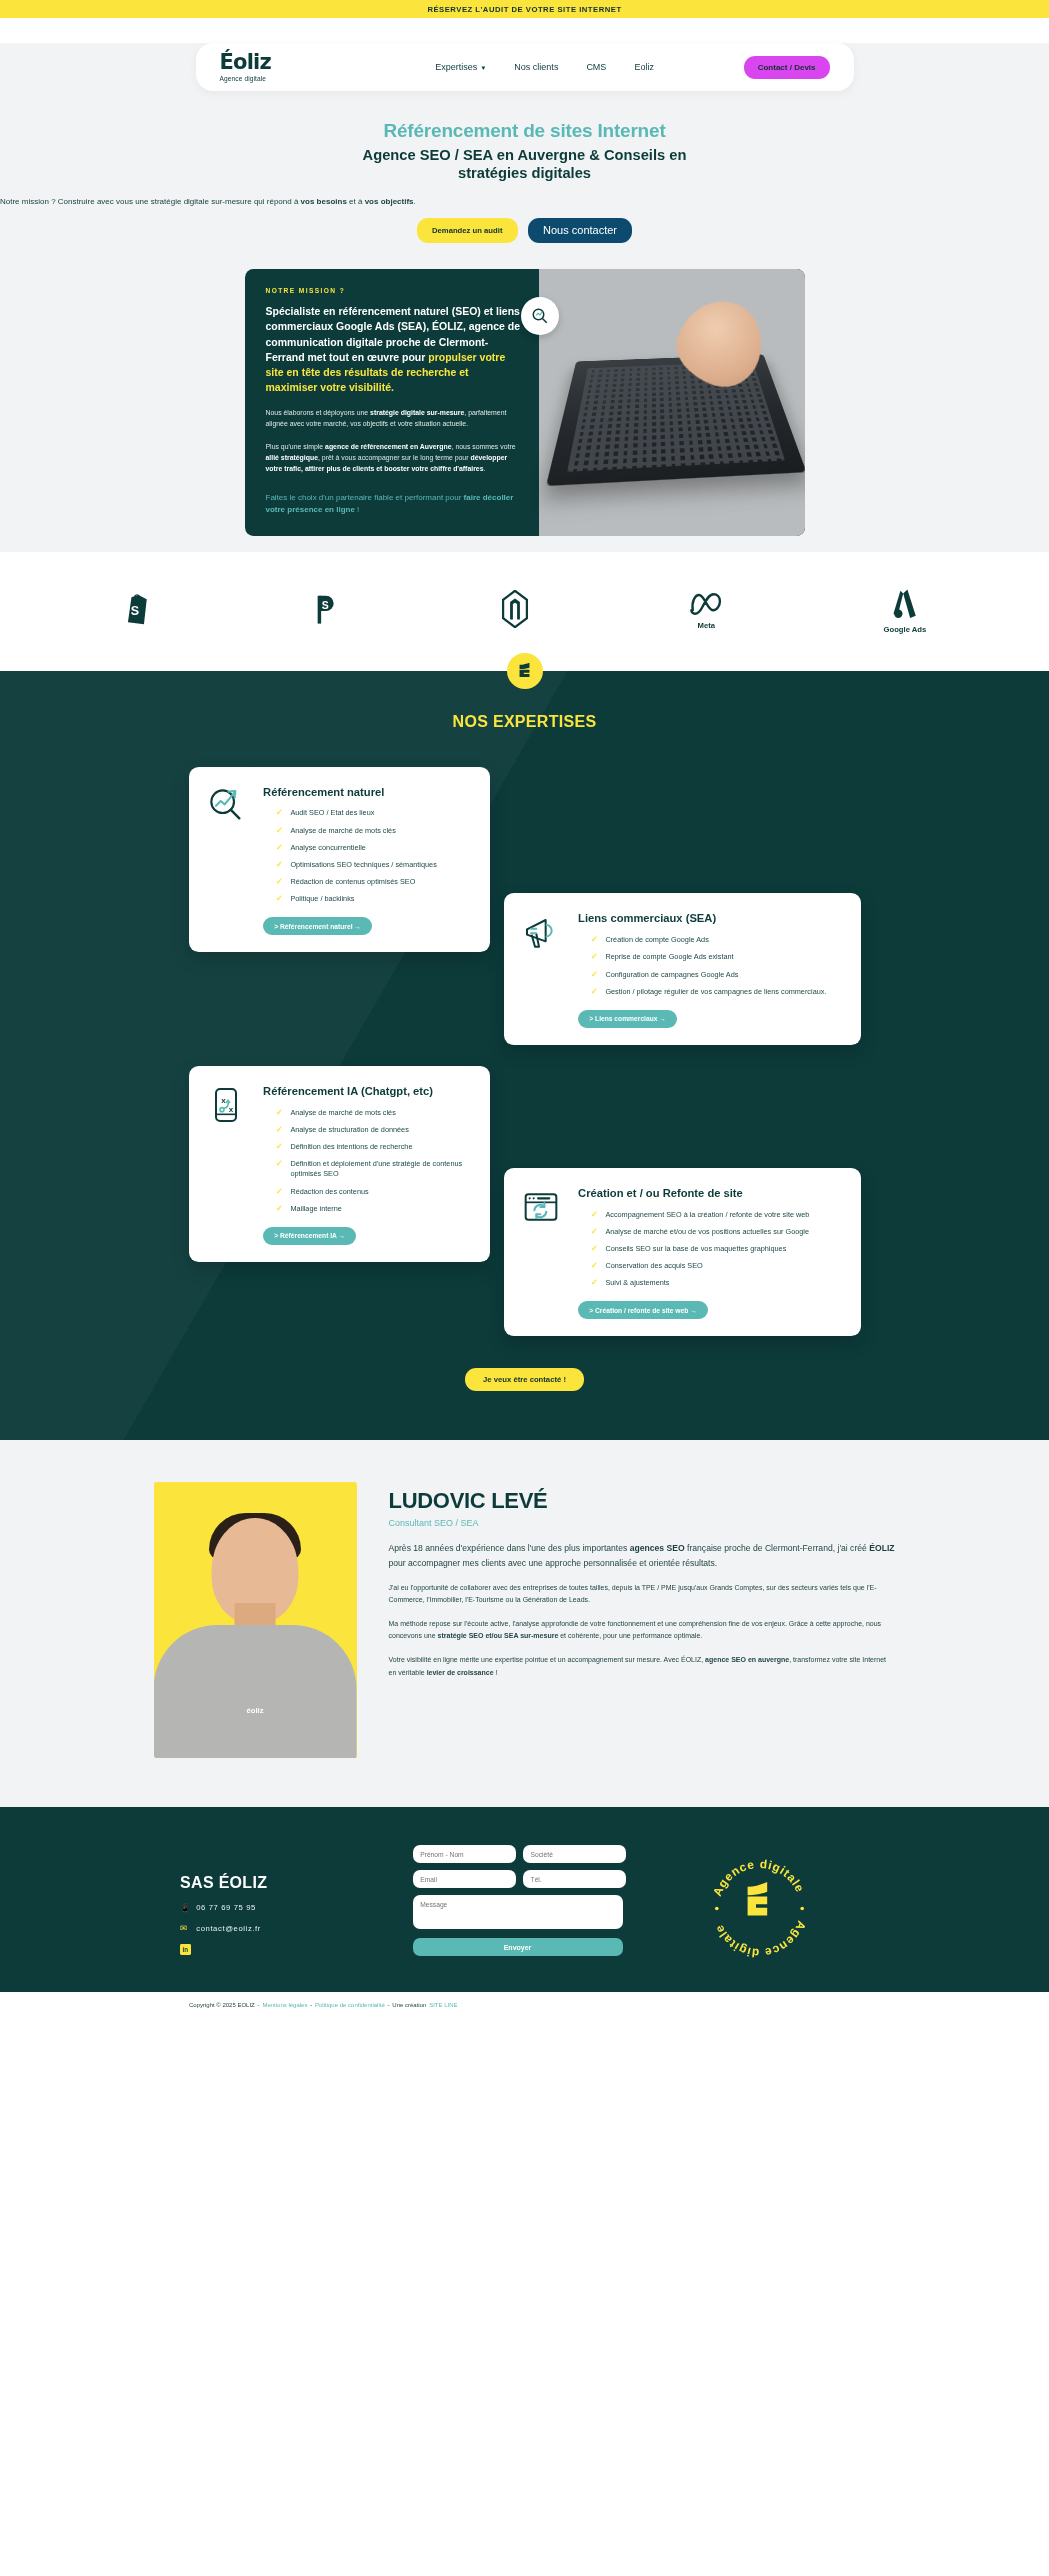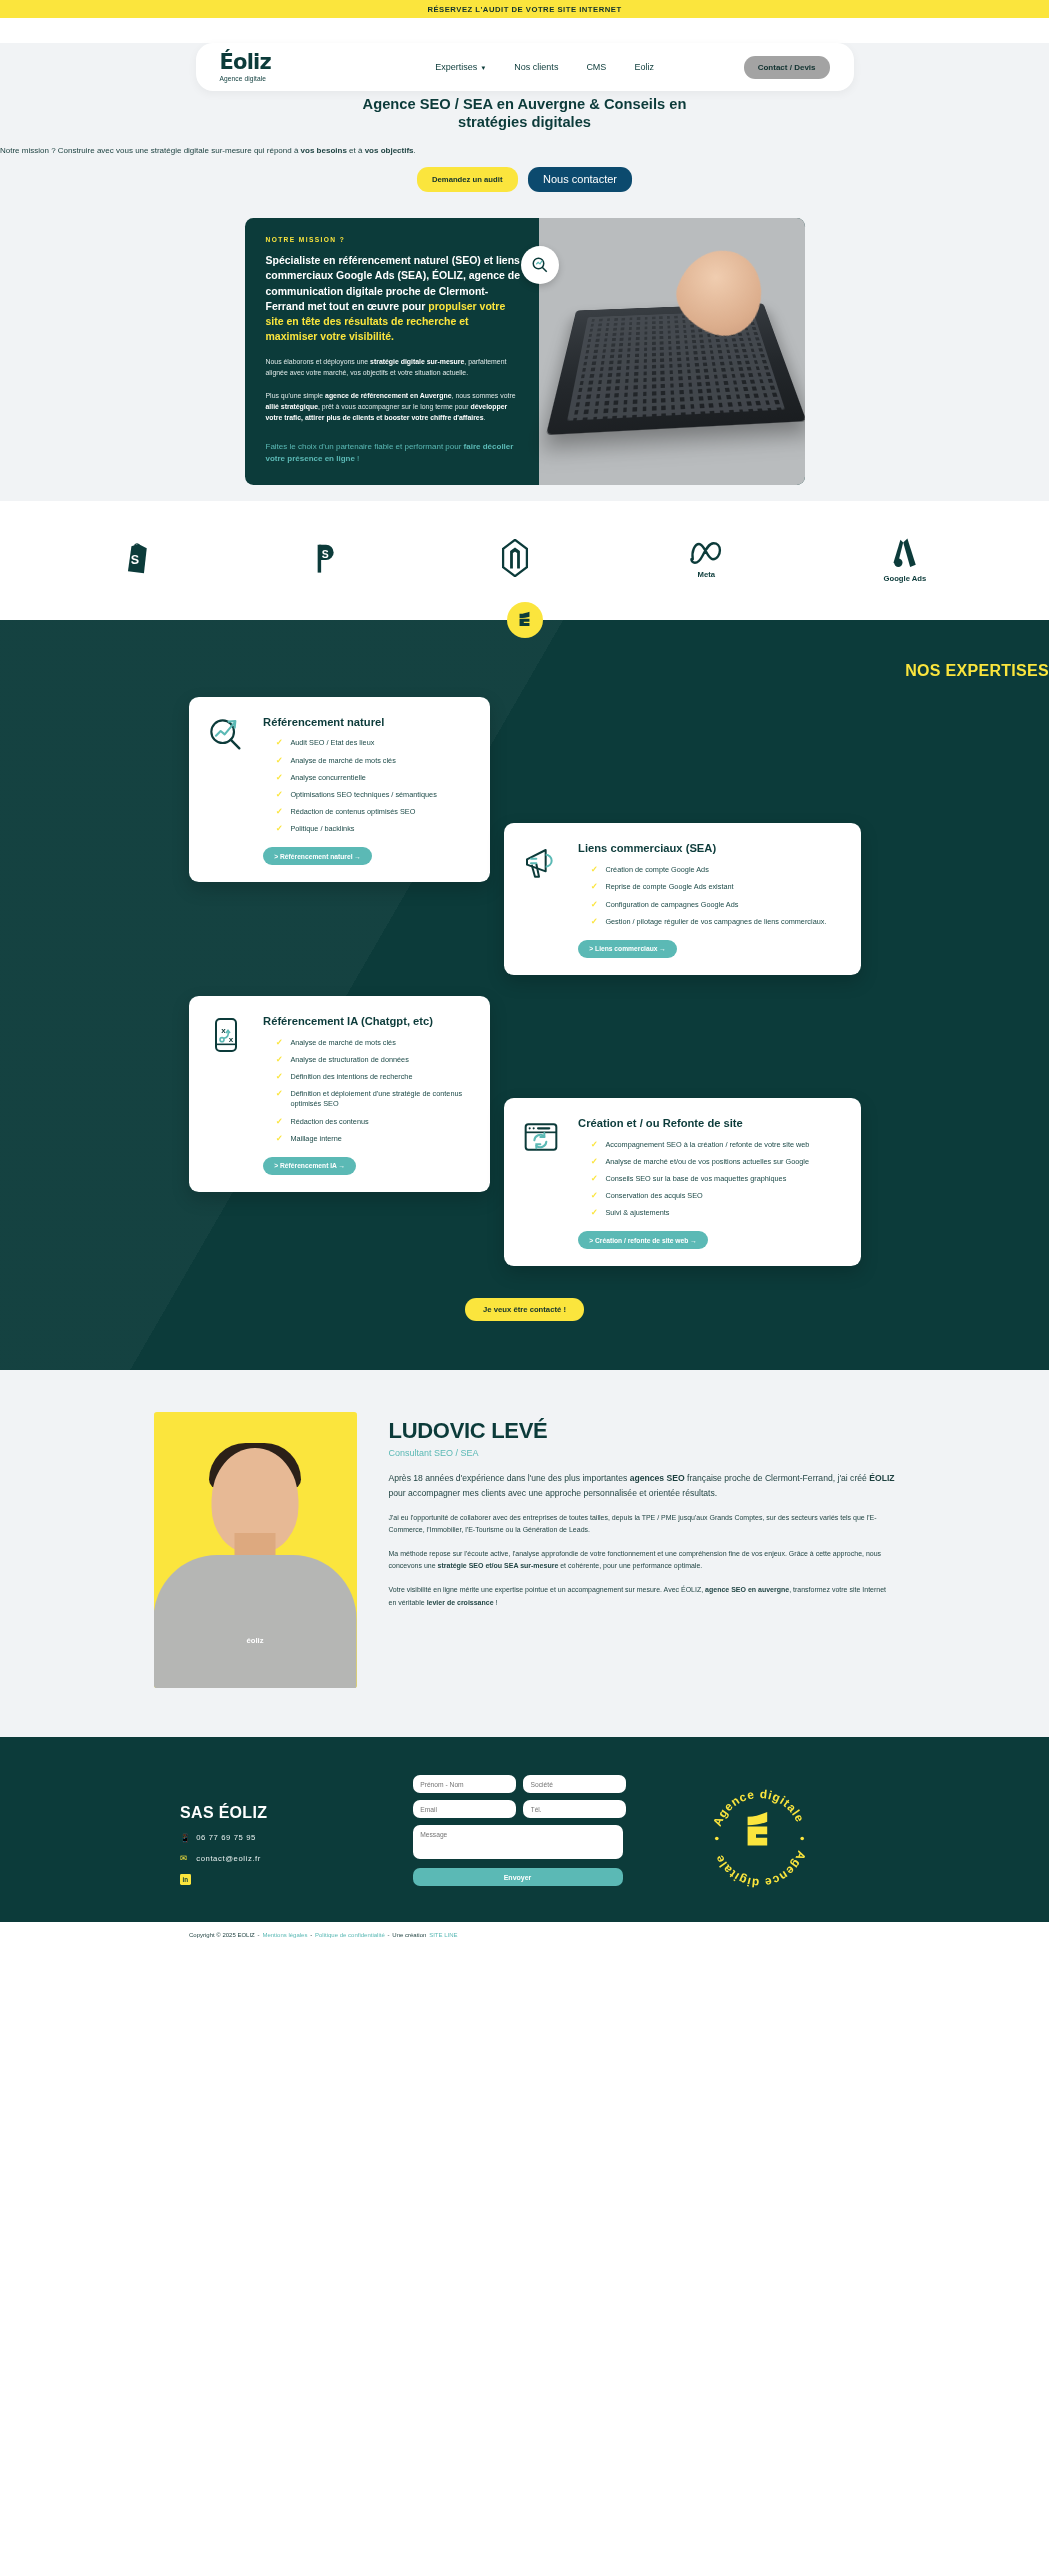--- a/index.html
+++ b/index.html
@@ -42,21 +42,21 @@
     color: #0c3b3a; line-height: 1; font-family: "DejaVu Sans", sans-serif;
   }
   .brand-sub { font-size: 6.6px; color: #0c3b3a; margin-top: 1.4px; letter-spacing: 0.1px;}
   .nav-links { display: flex; gap: 28px; align-items: center; flex: 1; justify-content: center; }
   .nav-link {
     font-size: 9px; color: #0c3b3a; cursor: pointer; white-space: nowrap;
     display: flex; align-items: center; gap: 2.8px;
   }
   .caret { font-size: 6.3px; }
   .nav-cta {
-    background: #a3a3a3; color: #10312f; font-size: 8px; font-weight: 700;
+    background: #d946ef; color: #10312f; font-size: 8px; font-weight: 700;
     border: none; border-radius: 11.2px; padding: 7px 14px; cursor: pointer;
   }
 
   .hero-title {
     text-align: center; margin-top: 29px;
     font-size: 19px; font-weight: 800; color: #5bb9b5; letter-spacing: -0.2px;
   }
   .hero-subtitle {
     text-align: center; margin-top: 3.5px;
     font-size: 14.7px; font-weight: 800; color: #0c3b3a; line-height: 1.28;
@@ -139,22 +139,22 @@
     background:#0c3b3a; position:relative; padding: 42px 0 49px;
     background-image: linear-gradient(120deg, rgba(255,255,255,.035) 0 38%, transparent 38%);
   }
   .badge-e {
     position:absolute; top:-18px; left:50%; transform:translateX(-50%);
     width:36px; height:36px; border-radius:50%; background:#fbe53d;
     display:flex; align-items:center; justify-content:center;
   }
   .badge-e svg { width:17px; height:17px; }
   .exp-title {
-    text-align:right; color:#fbe53d; font-size:16px; font-weight:800;
-    letter-spacing:0.3px; margin-bottom:17px;
+    text-align:center; color:#fbe53d; font-size:16px; font-weight:800;
+    letter-spacing:0.3px; margin-bottom:36px;
   }
   .cards { width:798px; margin:0 auto; position:relative; }
   .card {
     background:#fff; border-radius:9.8px; padding:18px 19.6px 17px;
     box-shadow:0 7px 18px rgba(0,0,0,.18);
     display:flex; gap:14px;
   }
   .card-icon { width:41px; flex:0 0 41px; padding-top:2.8px; }
   .card-icon svg { width:36px; height:36px; }
   .card-body { flex:1; }
@@ -274,20 +274,21 @@
         <div class="nav-link">
           <span>CMS</span>
         </div>
         <div class="nav-link">
           <span>Eoliz</span>
         </div>
       </div>
       <button class="nav-cta">Contact / Devis</button>
     </div>
 
+    <h1 class="hero-title">Référencement de sites Internet</h1>
     <h2 class="hero-subtitle">Agence SEO / SEA en Auvergne &amp; Conseils en stratégies digitales</h2>
     <p class="hero-lead">
       <span>Notre mission ? Construire avec vous une stratégie digitale sur-mesure qui répond à </span><b>vos besoins</b><span> et à </span><b>vos objectifs</b><span>.</span>
     </p>
     <div class="hero-buttons">
       <button class="btn-yellow">Demandez un audit</button>
       <button class="btn-teal">Nous contacter</button>
     </div>
 
     <div class="mission">

